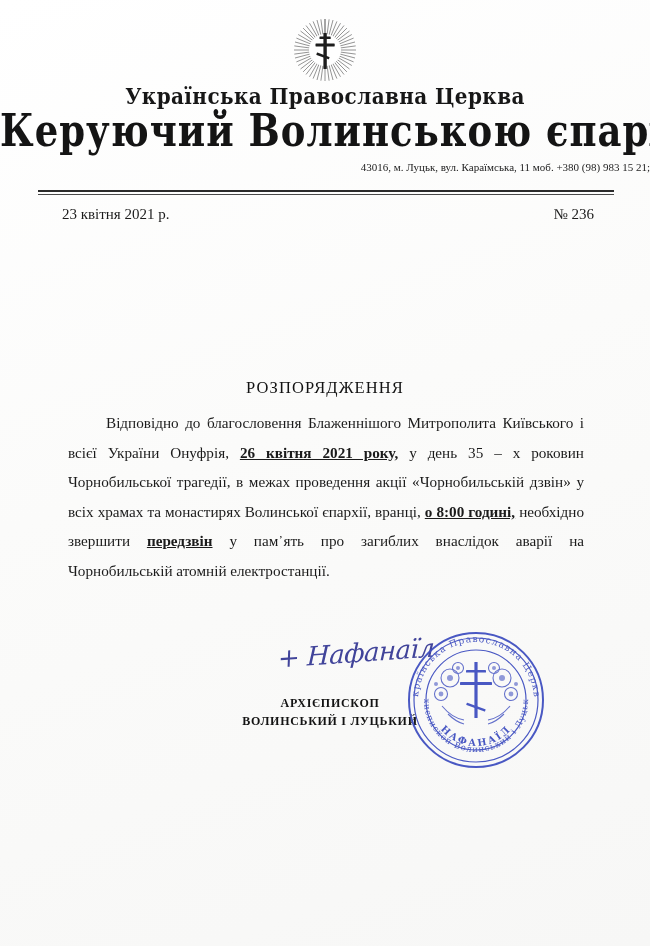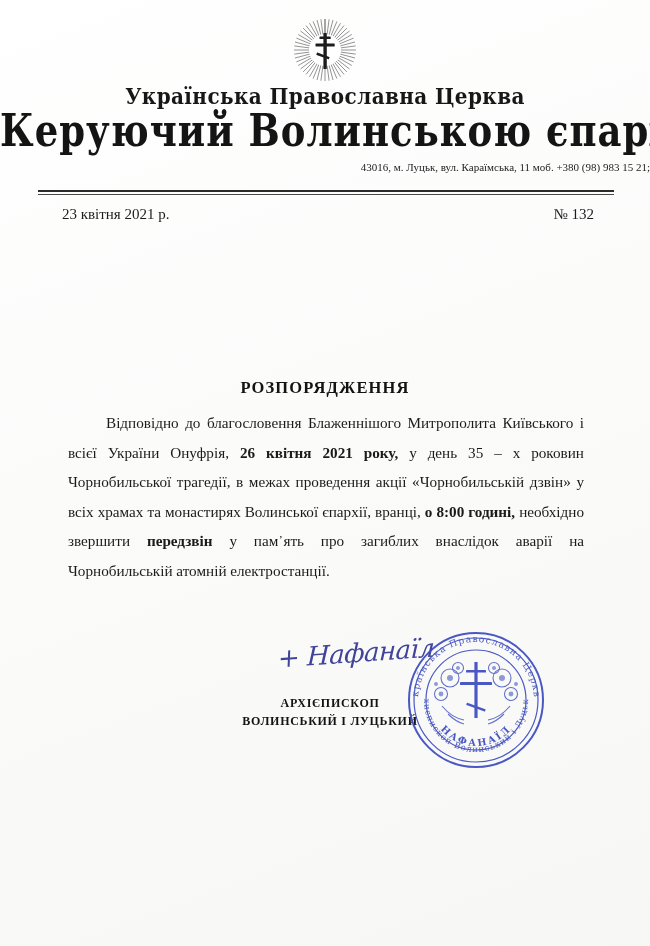--- a/index.html
+++ b/index.html
@@ -108,39 +108,39 @@
   }
 
   
   .doc-title {
     position: absolute;
     top: 378px;
     left: 0;
     right: 0;
     text-align: center;
     font-size: 16.5px;
-    font-weight: bold;
+    font-weight: normal;
     letter-spacing: 1.1px;
     color: #131313;
   }
 
   
   .body-text {
     position: absolute;
     top: 408px;
     left: 68px;
     width: 516px;
     font-size: 15.2px;
     line-height: 29.5px;
     text-align: justify;
     text-align-last: left;
     color: #1b1b1b;
   }
   .body-text .indent { display: inline-block; width: 38px; }
-  .body-text b { font-weight: bold; }
+  .body-text b { font-weight: bold; text-decoration: underline; }
 
   
   .signature {
     position: absolute;
     top: 638px;
     left: 278px;
     font-family: "DejaVu Serif", serif;
     font-style: italic;
     font-size: 26px;
     color: #41449a;
@@ -259,21 +259,21 @@
     <div>43016, м. Луцьк, вул. Караїмська, 11   моб. +380 (98) 983 15 21;</div>
   </div>
 
   <div class="rule-wrap">
     <div class="rule-thick"></div>
     <div class="rule-thin"></div>
   </div>
 
   <div class="meta-row">
     <span>23 квітня 2021 р.</span>
-    <span>№ 132</span>
+    <span>№ 236</span>
   </div>
 
   <div class="doc-title">РОЗПОРЯДЖЕННЯ</div>
 
   <div class="body-text">
     <span class="indent"></span><span>Відповідно до благословення Блаженнішого Митрополита Київського і всієї України Онуфрія, </span><b>26 квітня 2021 року,</b><span> у день 35 – х роковин Чорнобильської трагедії, в межах проведення акції «Чорнобильській дзвін» у всіх храмах та монастирях Волинської єпархії, вранці, </span><b>о 8:00 годині,</b><span> необхідно звершити </span><b>передзвін</b><span> у пам᾽ять про загиблих внаслідок аварії на Чорнобильській атомній електростанції.</span>
   </div>
 
   <div class="signature">+ Нафанаїл</div>
 

